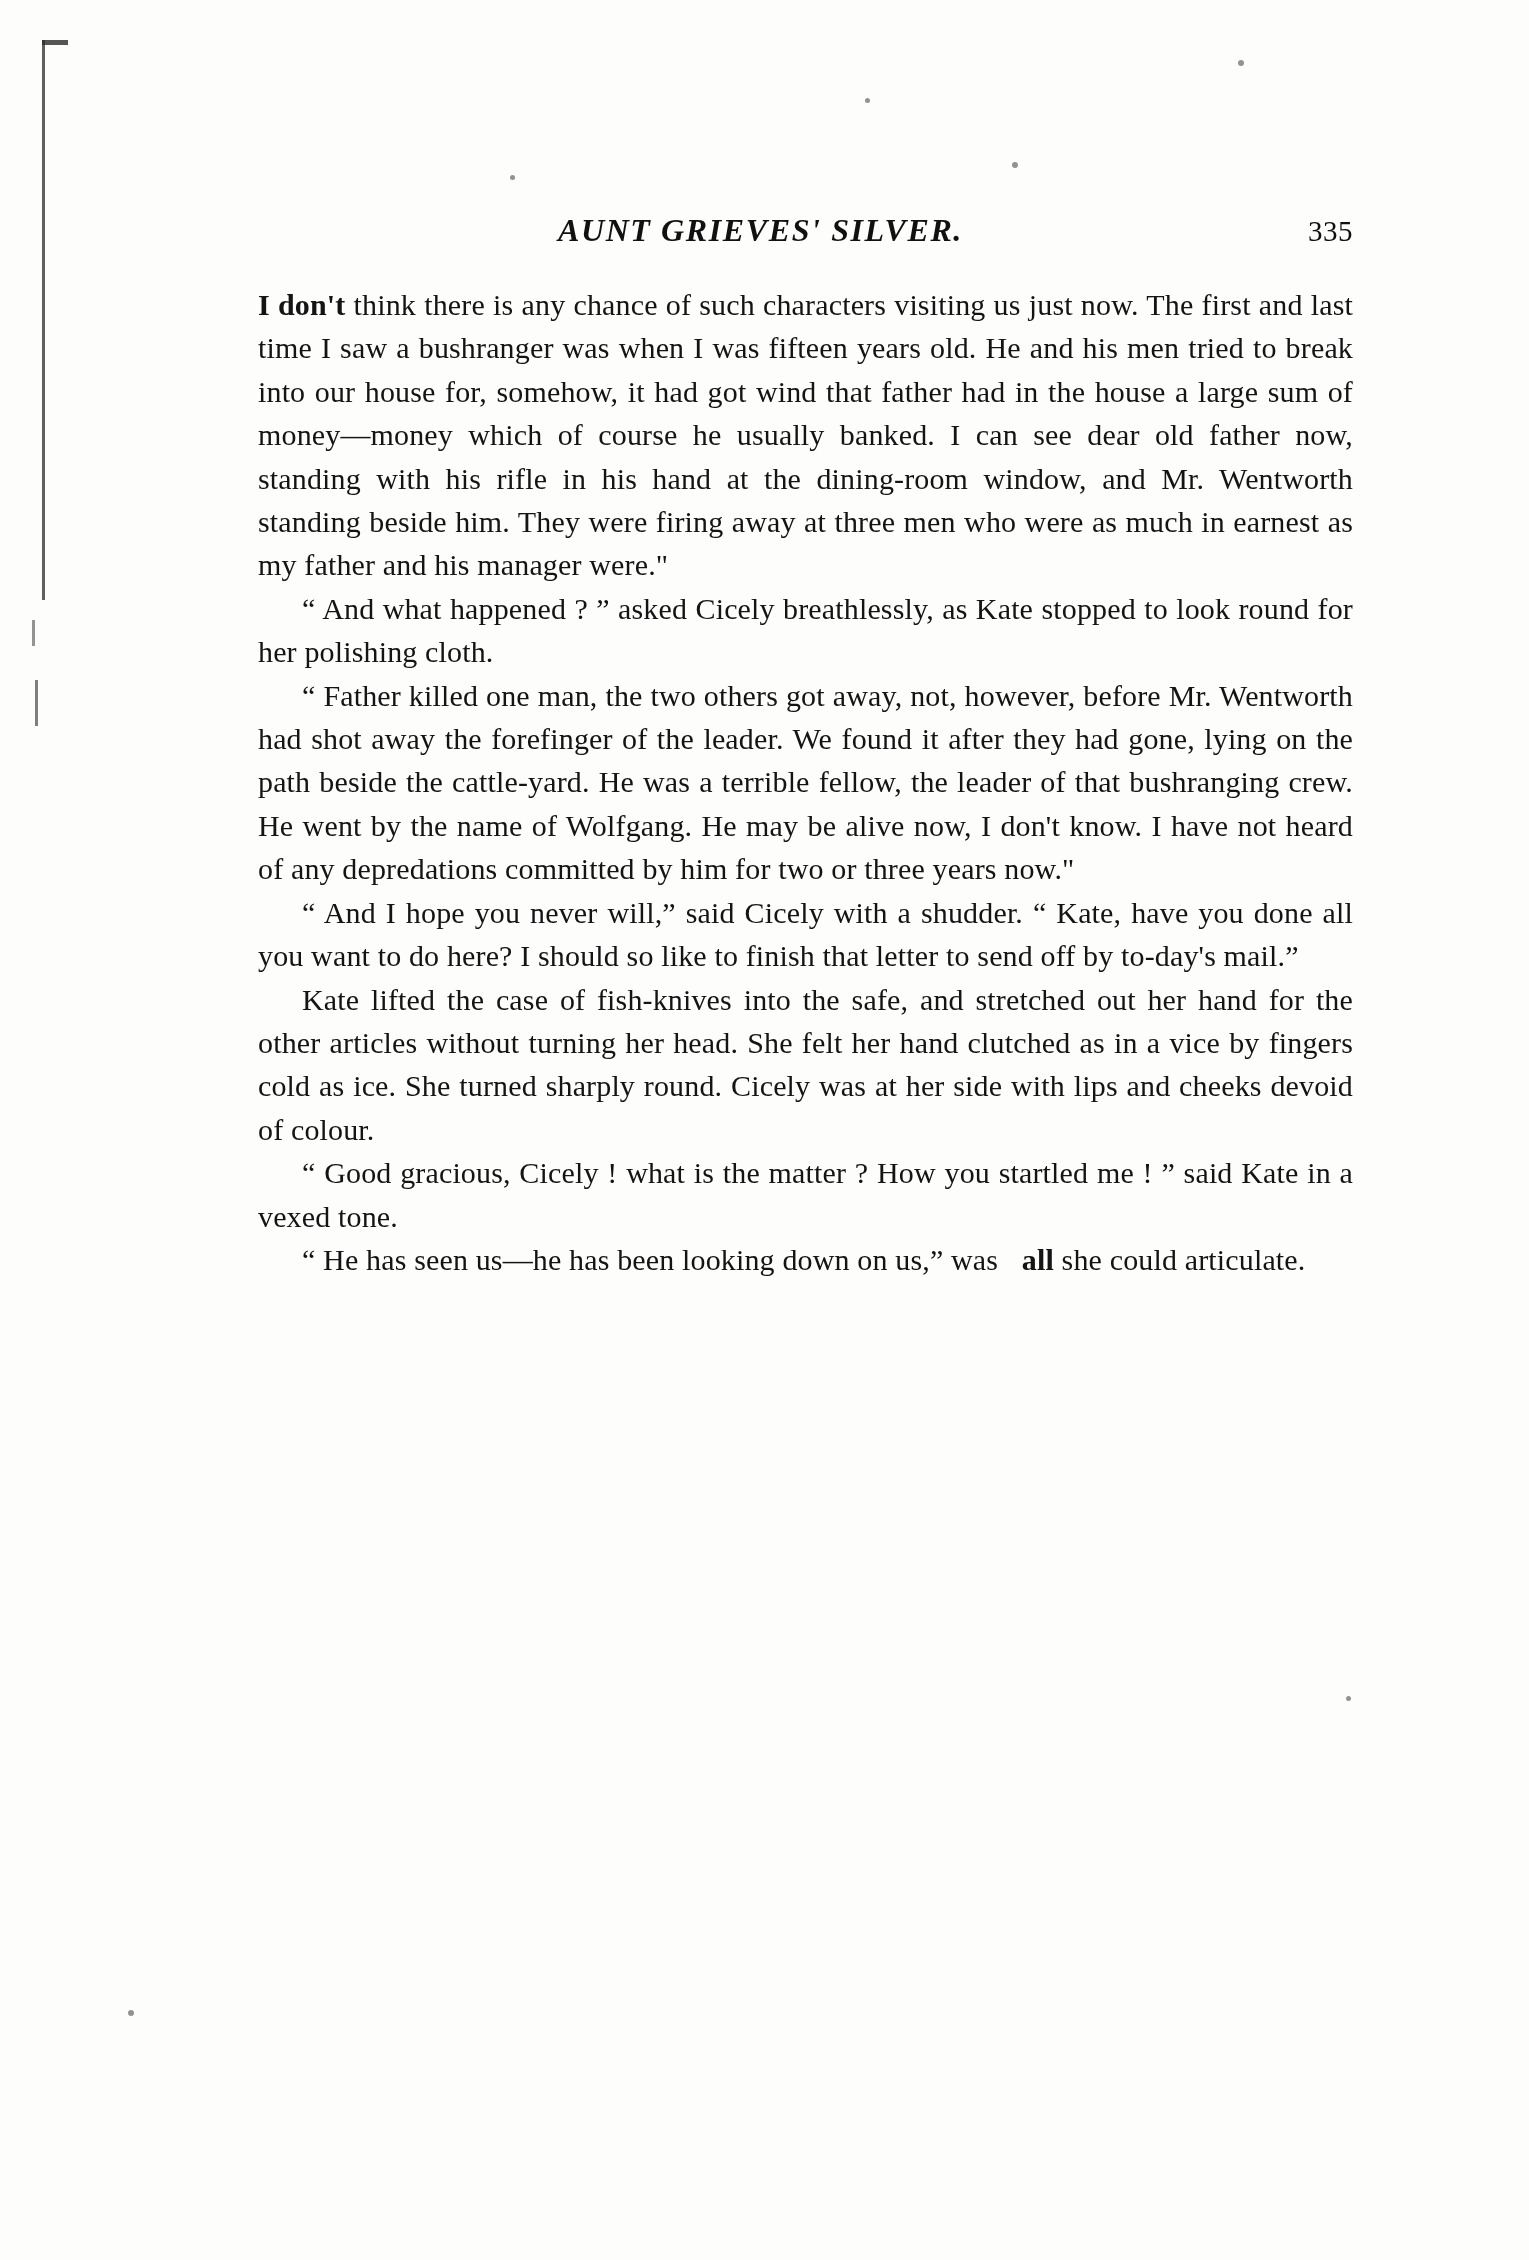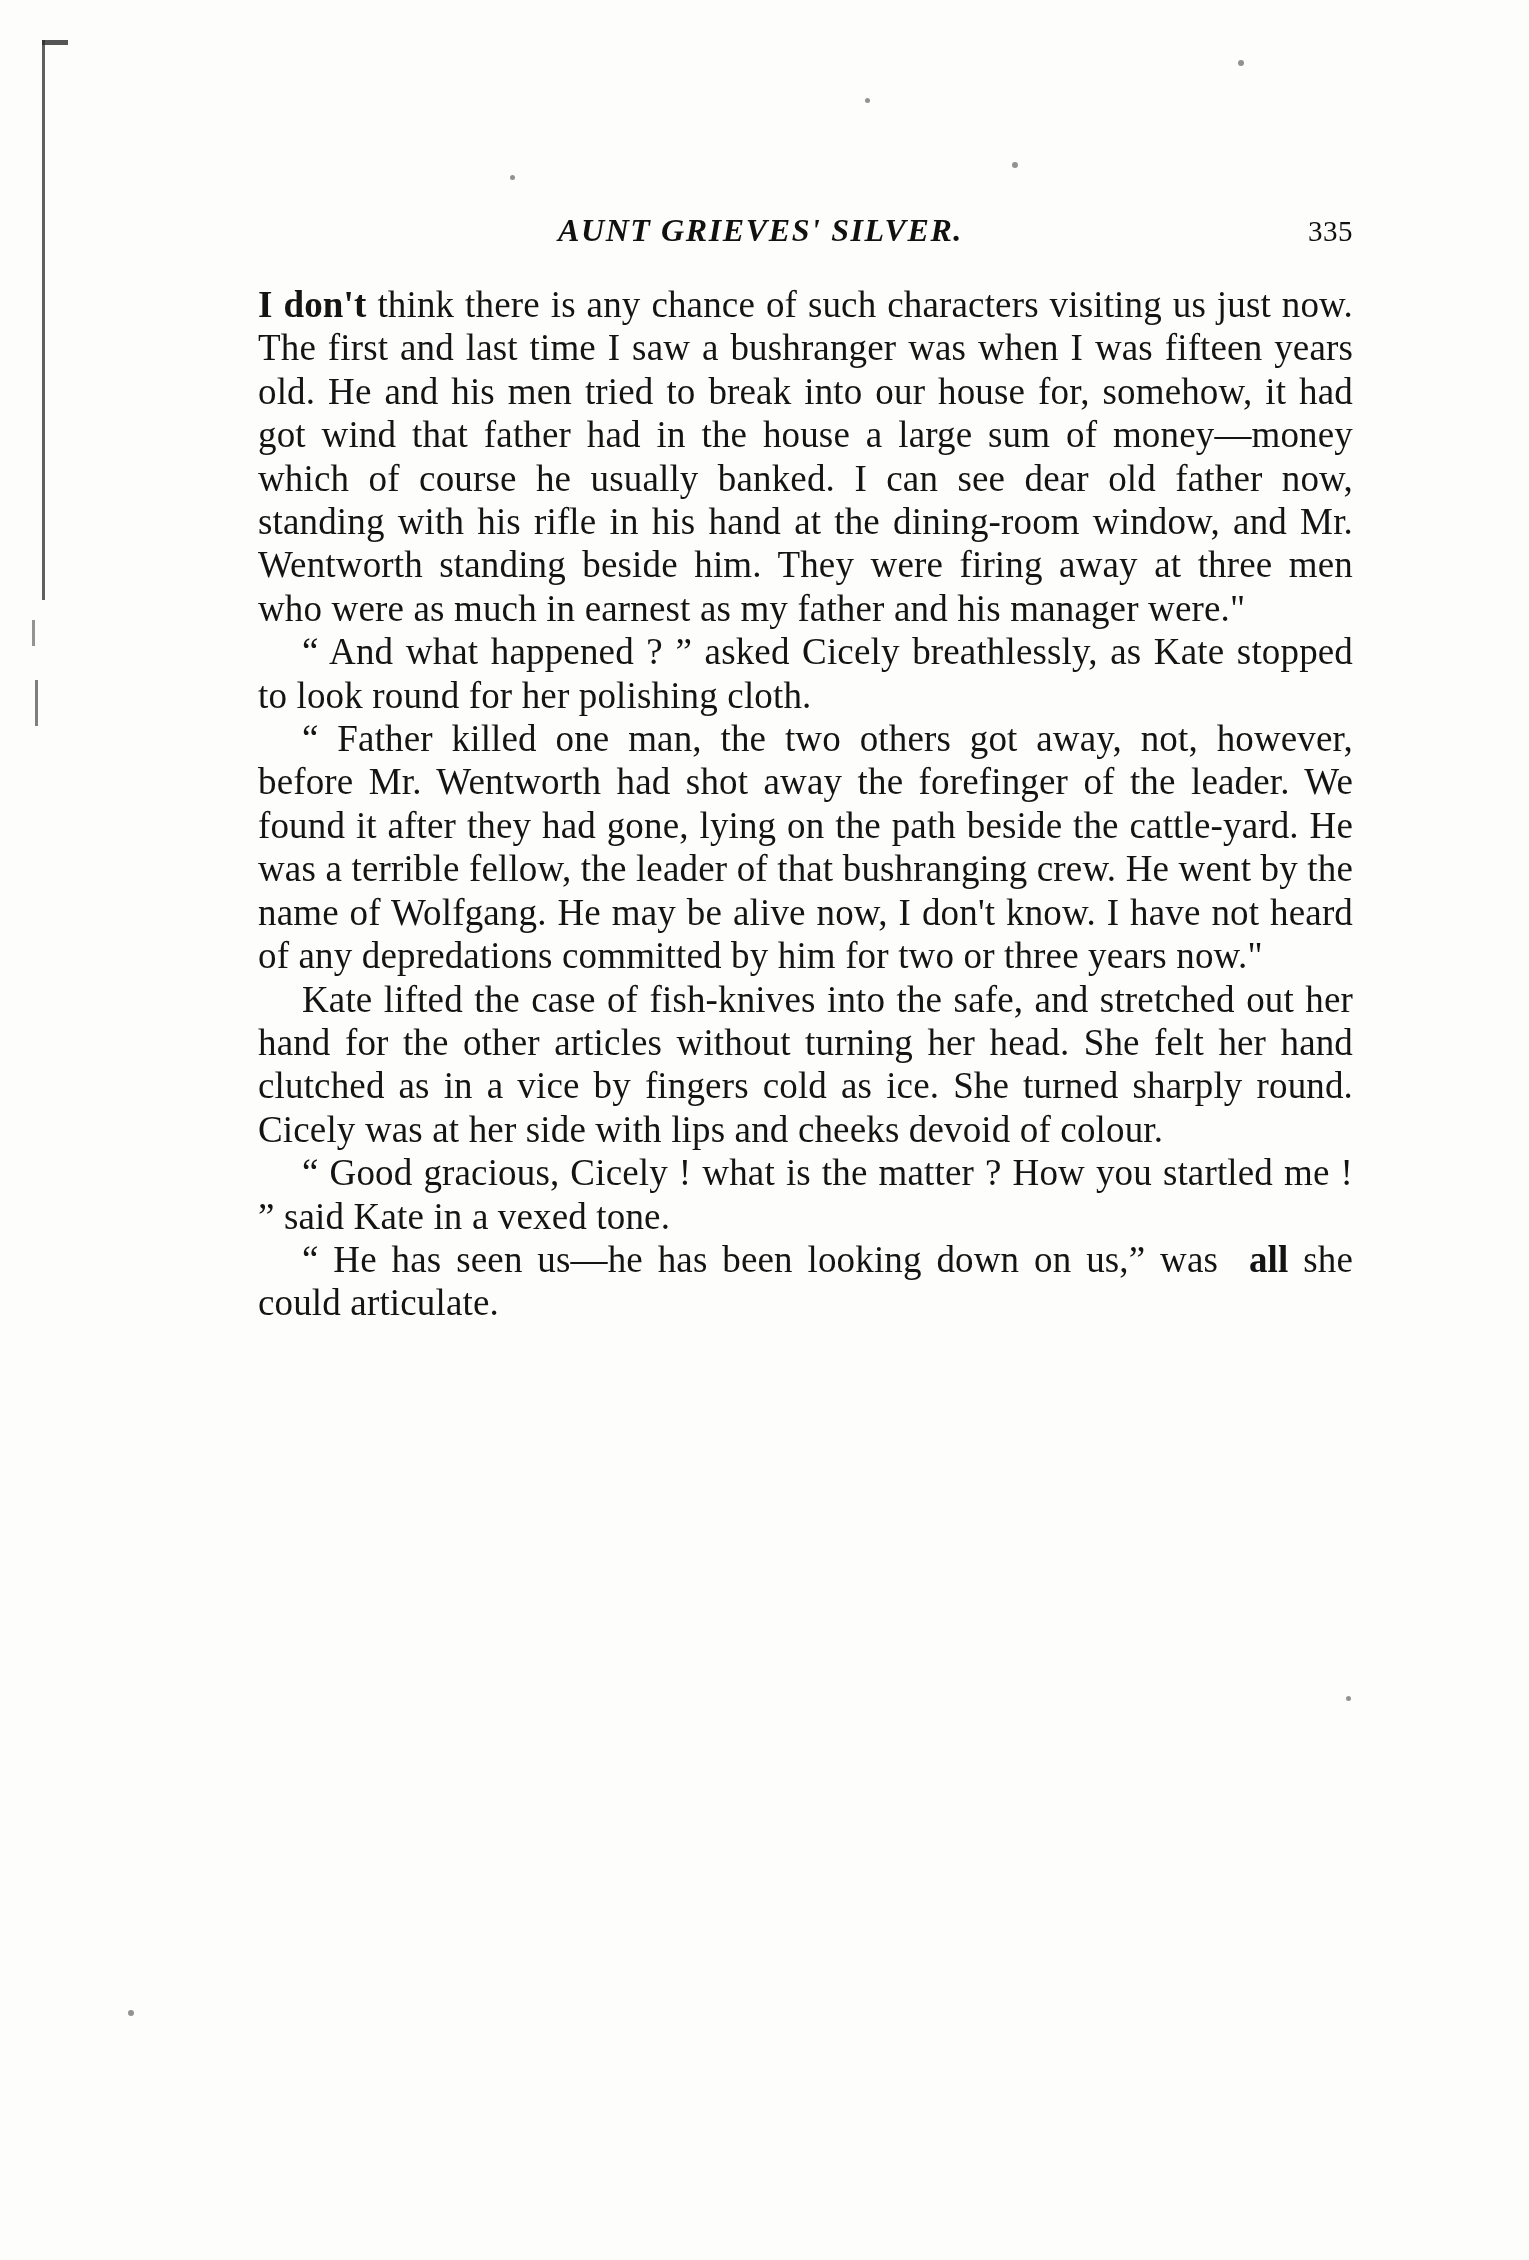--- a/index.html
+++ b/index.html
@@ -85,21 +85,21 @@
     margin-left: 300px;
   }
   .page-number {
     font-family: "Liberation Serif", serif;
     font-size: 29px;
     color: #111;
     letter-spacing: 0.5px;
   }
   .body-text p {
     margin: 0;
-    font-size: 37px;
+    font-size: 30px;
     line-height: 43.4px;
     color: #141414;
     text-align: justify;
     text-justify: inter-word;
     letter-spacing: 0.15px;
   }
   .body-text p.indent {
     text-indent: 44px;
   }
   .body-text p.first {
@@ -137,20 +137,21 @@
     </div>
 
     <div class="body-text">
 
       <p class="first"><span class="lead">I don't</span><span> think there is any chance of such characters visiting us just now. The first and last time I saw a bushranger was when I was fifteen years old. He and his men tried to break into our house for, somehow, it had got wind that father had in the house a large sum of money—money which of course he usually banked. I can see dear old father now, standing with his rifle in his hand at the dining-room window, and Mr. Wentworth standing beside him. They were firing away at three men who were as much in earnest as my father and his manager were."</span></p>
 
       <p class="indent">“ And what happened ? ” asked Cicely breathlessly, as Kate stopped to look round for her polishing cloth.</p>
 
       <p class="indent">“ Father killed one man, the two others got away, not, however, before Mr. Wentworth had shot away the forefinger of the leader. We found it after they had gone, lying on the path beside the cattle-yard. He was a terrible fellow, the leader of that bushranging crew. He went by the name of Wolfgang. He may be alive now, I don't know. I have not heard of any depredations committed by him for two or three years now."</p>
 
+      <p class="indent">“ And I hope you never will,” said Cicely with a shudder. “ Kate, have you done all you want to do here? I should so like to finish that letter to send off by to-day's mail.”</p>
 
 
 
       <p class="indent">Kate lifted the case of fish-knives into the safe, and stretched out her hand for the other articles without turning her head. She felt her hand clutched as in a vice by fingers cold as ice. She turned sharply round. Cicely was at her side with lips and cheeks devoid of colour.</p>
 
       <p class="indent">“ Good gracious, Cicely ! what is the matter ? How you startled me ! ” said Kate in a vexed tone.</p>
 
 
       <p class="indent"><span>“ He has seen us—he has been looking down on us,” was </span><span class="bold-inline">all</span><span> she could articulate.</span></p>
 

